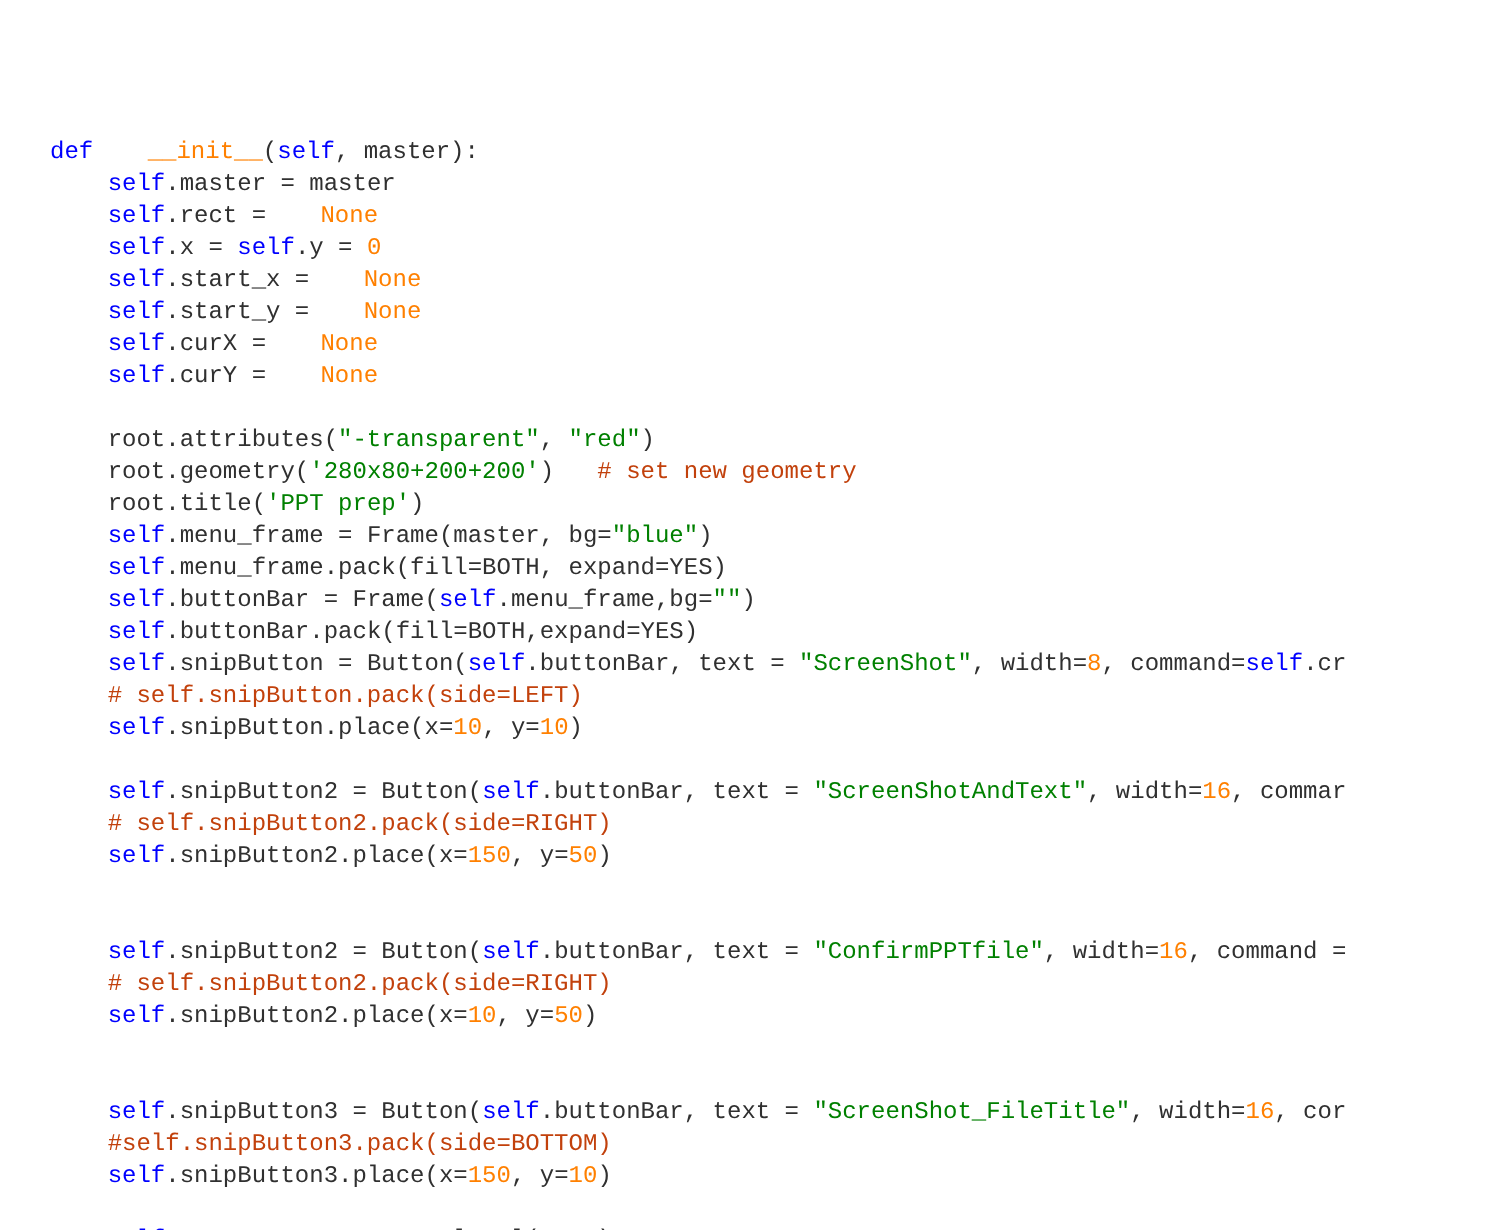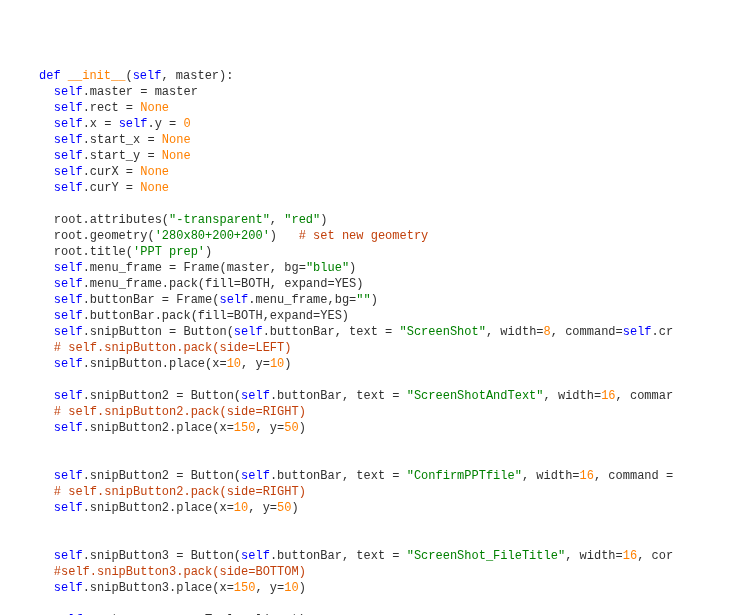--- a/index.html
+++ b/index.html
@@ -9,22 +9,22 @@
     font-family: "Courier New", Courier, monospace;
     font-size: 12px;
     line-height: 16px;
     white-space: pre;
     overflow-x: hidden;
   }
   .code-block {
     padding: 4px 0 4px 25px;
   }
   .tok { display: inline; }
-  .kw { color: #0000ff; margin-left: 14px; }
-  .fn { color: #ff8000; }
+  .kw { color: #0000ff; }
+  .fn { color: #ff8000; margin-left: 20px; }
   .plain { color: #303030; }
   .str { color: #008000; }
   .num { color: #ff8000; }
   .comment { color: #c2410c; }
   .self-kw { color: #0000ff; text-align: right; }
 </style>
 </head>
 <body>
 
 

